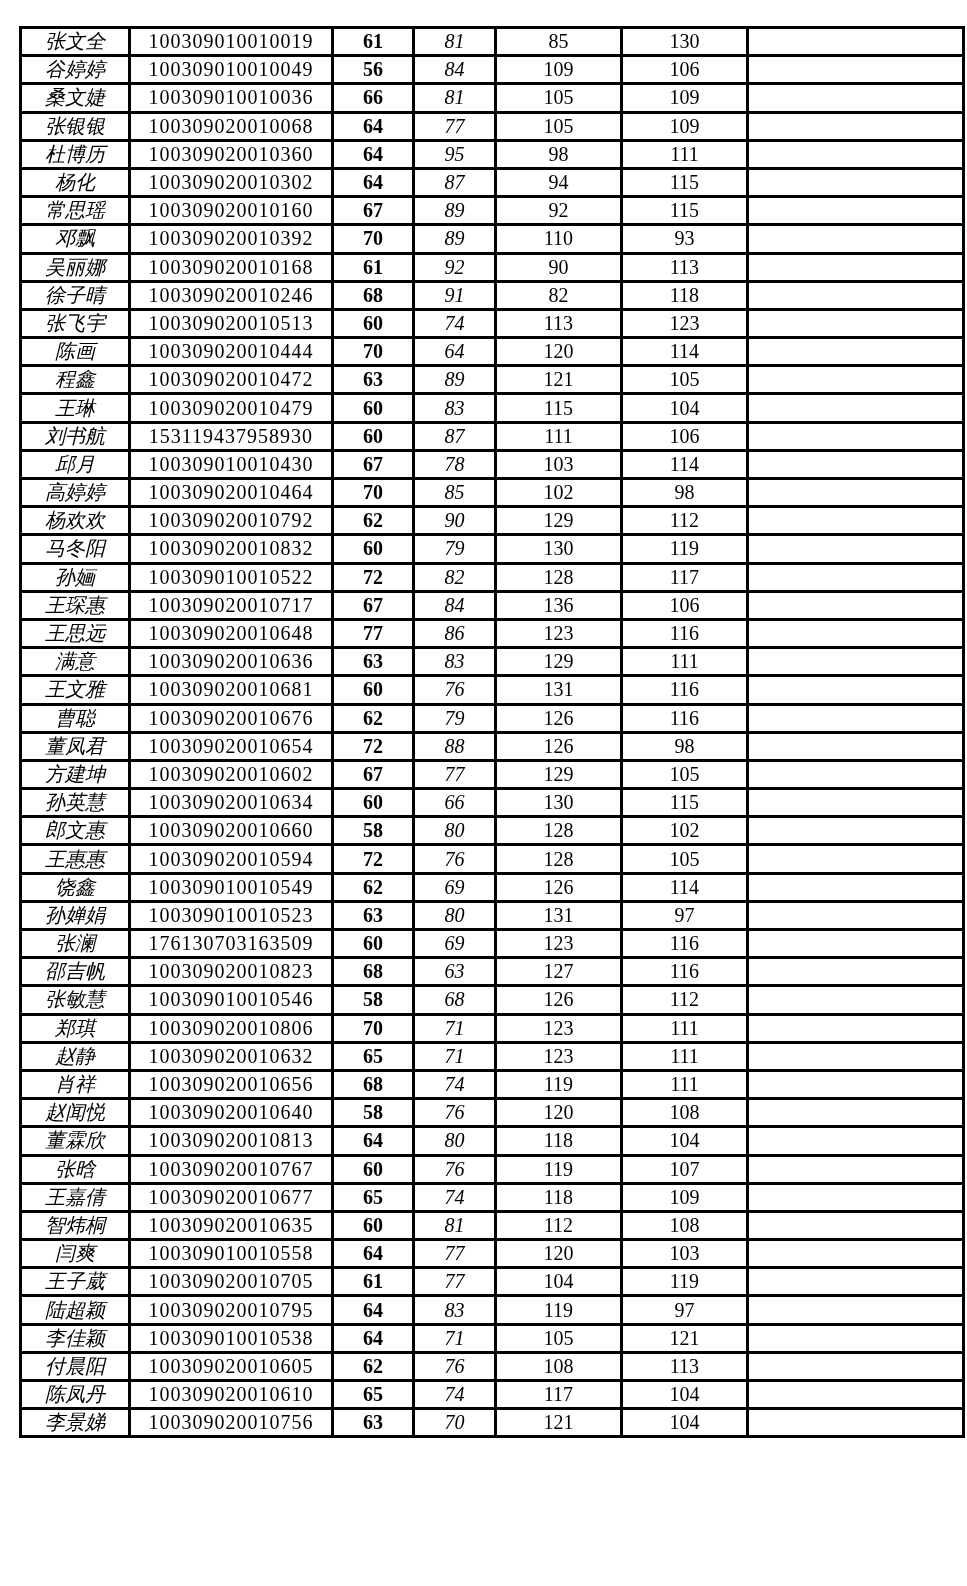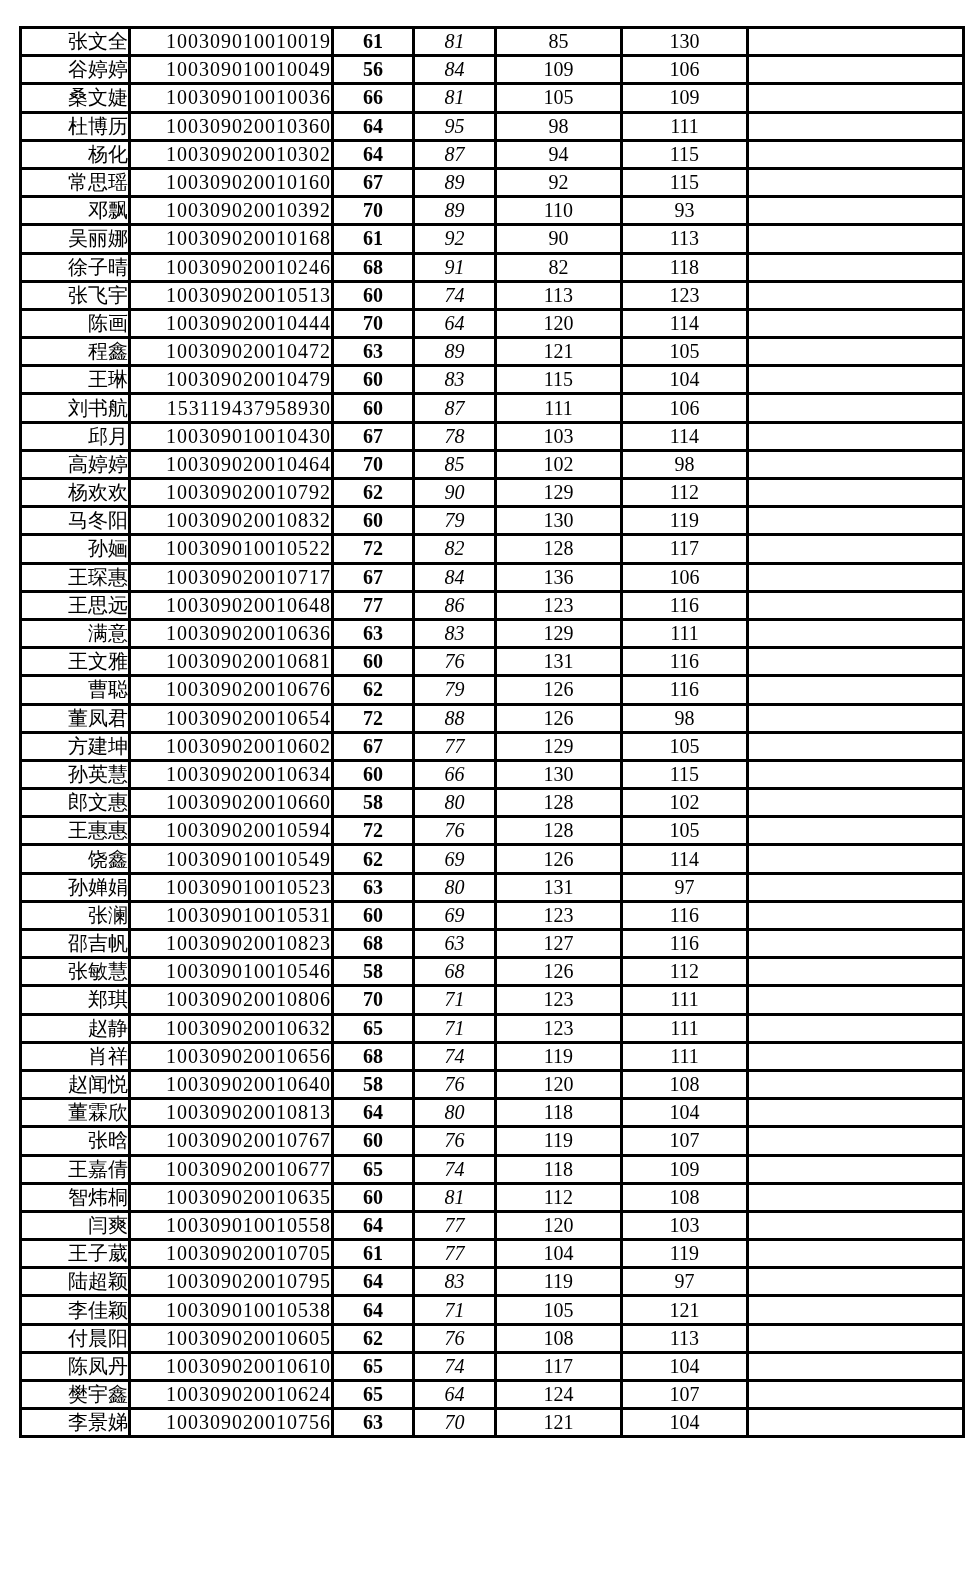--- a/index.html
+++ b/index.html
@@ -28,26 +28,27 @@
     height: 25.2px;
     padding: 0;
     font-size: 20px;
     line-height: 25px;
     white-space: nowrap;
     overflow: hidden;
     background: #ffffff;
   }
   td.c-name {
     width: 106px;
-    text-align: right;
+    text-align: center;
     padding-left: 2px;
+    font-style: italic;
   }
   td.c-id {
     width: 200px;
-    text-align: right;
+    text-align: center;
     padding-left: 4px;
     letter-spacing: 1px;
   }
   td.c-s1 { width: 78px;  text-align: center; font-weight: bold; }
   td.c-s2 { width: 79px;  text-align: center; font-style: italic; }
   td.c-s3 { width: 123px; text-align: center; }
   td.c-s4 { width: 123px; text-align: center; }
   td.c-blank { width: 213px; }
 </style>
 </head>
@@ -77,20 +78,29 @@
         <tr>
           <td class="c-name">桑文婕</td>
           <td class="c-id">100309010010036</td>
           <td class="c-s1">66</td>
           <td class="c-s2">81</td>
           <td class="c-s3">105</td>
           <td class="c-s4">109</td>
           <td class="c-blank"></td>
         </tr>
         <tr>
+          <td class="c-name">张银银</td>
+          <td class="c-id">100309020010068</td>
+          <td class="c-s1">64</td>
+          <td class="c-s2">77</td>
+          <td class="c-s3">105</td>
+          <td class="c-s4">109</td>
+          <td class="c-blank"></td>
+        </tr>
+        <tr>
           <td class="c-name">杜博历</td>
           <td class="c-id">100309020010360</td>
           <td class="c-s1">64</td>
           <td class="c-s2">95</td>
           <td class="c-s3">98</td>
           <td class="c-s4">111</td>
           <td class="c-blank"></td>
         </tr>
         <tr>
           <td class="c-name">杨化</td>
@@ -330,21 +340,21 @@
           <td class="c-name">孙婵娟</td>
           <td class="c-id">100309010010523</td>
           <td class="c-s1">63</td>
           <td class="c-s2">80</td>
           <td class="c-s3">131</td>
           <td class="c-s4">97</td>
           <td class="c-blank"></td>
         </tr>
         <tr>
           <td class="c-name">张澜</td>
-          <td class="c-id">100309010010531</td>
+          <td class="c-id">176130703163509</td>
           <td class="c-s1">60</td>
           <td class="c-s2">69</td>
           <td class="c-s3">123</td>
           <td class="c-s4">116</td>
           <td class="c-blank"></td>
         </tr>
         <tr>
           <td class="c-name">邵吉帆</td>
           <td class="c-id">100309020010823</td>
           <td class="c-s1">68</td>
@@ -482,29 +492,20 @@
         <tr>
           <td class="c-name">陈凤丹</td>
           <td class="c-id">100309020010610</td>
           <td class="c-s1">65</td>
           <td class="c-s2">74</td>
           <td class="c-s3">117</td>
           <td class="c-s4">104</td>
           <td class="c-blank"></td>
         </tr>
         <tr>
-          <td class="c-name">樊宇鑫</td>
-          <td class="c-id">100309020010624</td>
-          <td class="c-s1">65</td>
-          <td class="c-s2">64</td>
-          <td class="c-s3">124</td>
-          <td class="c-s4">107</td>
-          <td class="c-blank"></td>
-        </tr>
-        <tr>
           <td class="c-name">李景娣</td>
           <td class="c-id">100309020010756</td>
           <td class="c-s1">63</td>
           <td class="c-s2">70</td>
           <td class="c-s3">121</td>
           <td class="c-s4">104</td>
           <td class="c-blank"></td>
         </tr>
       </tbody>
   </table>

